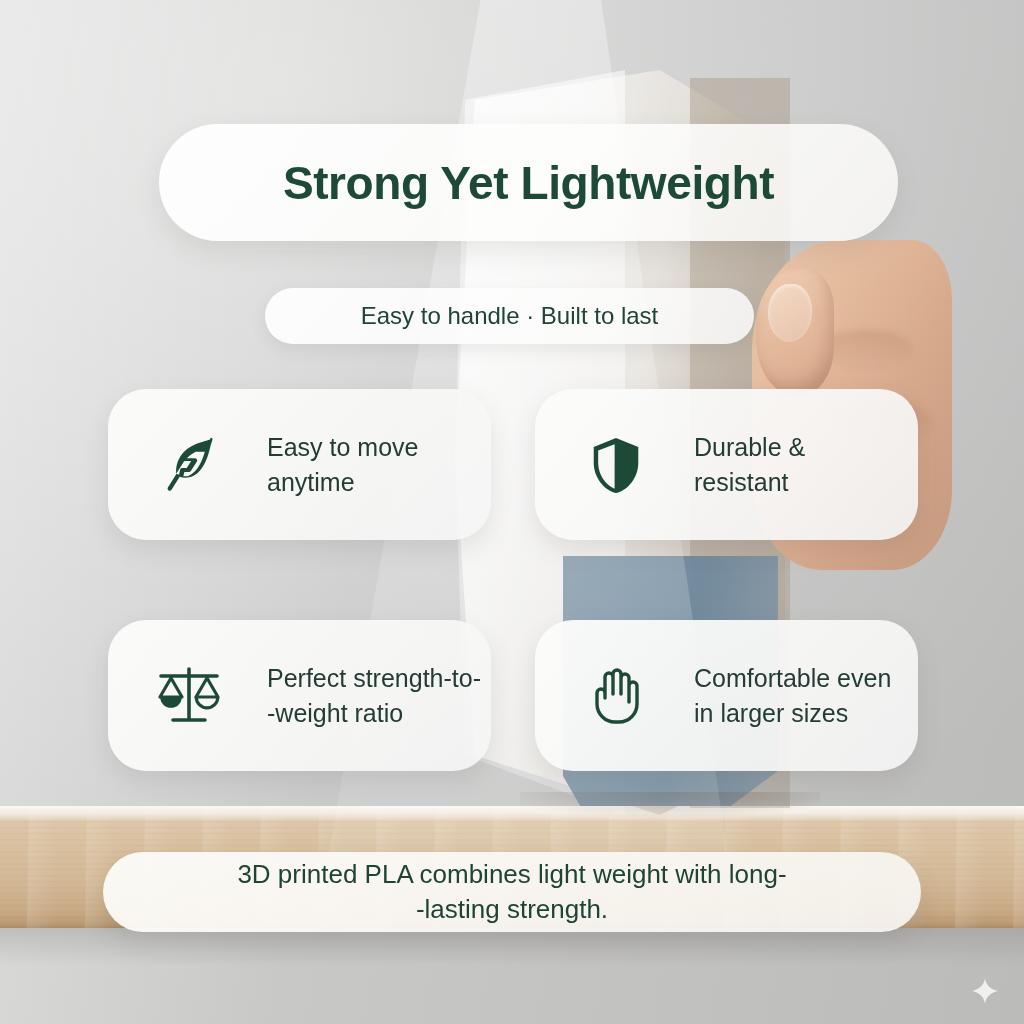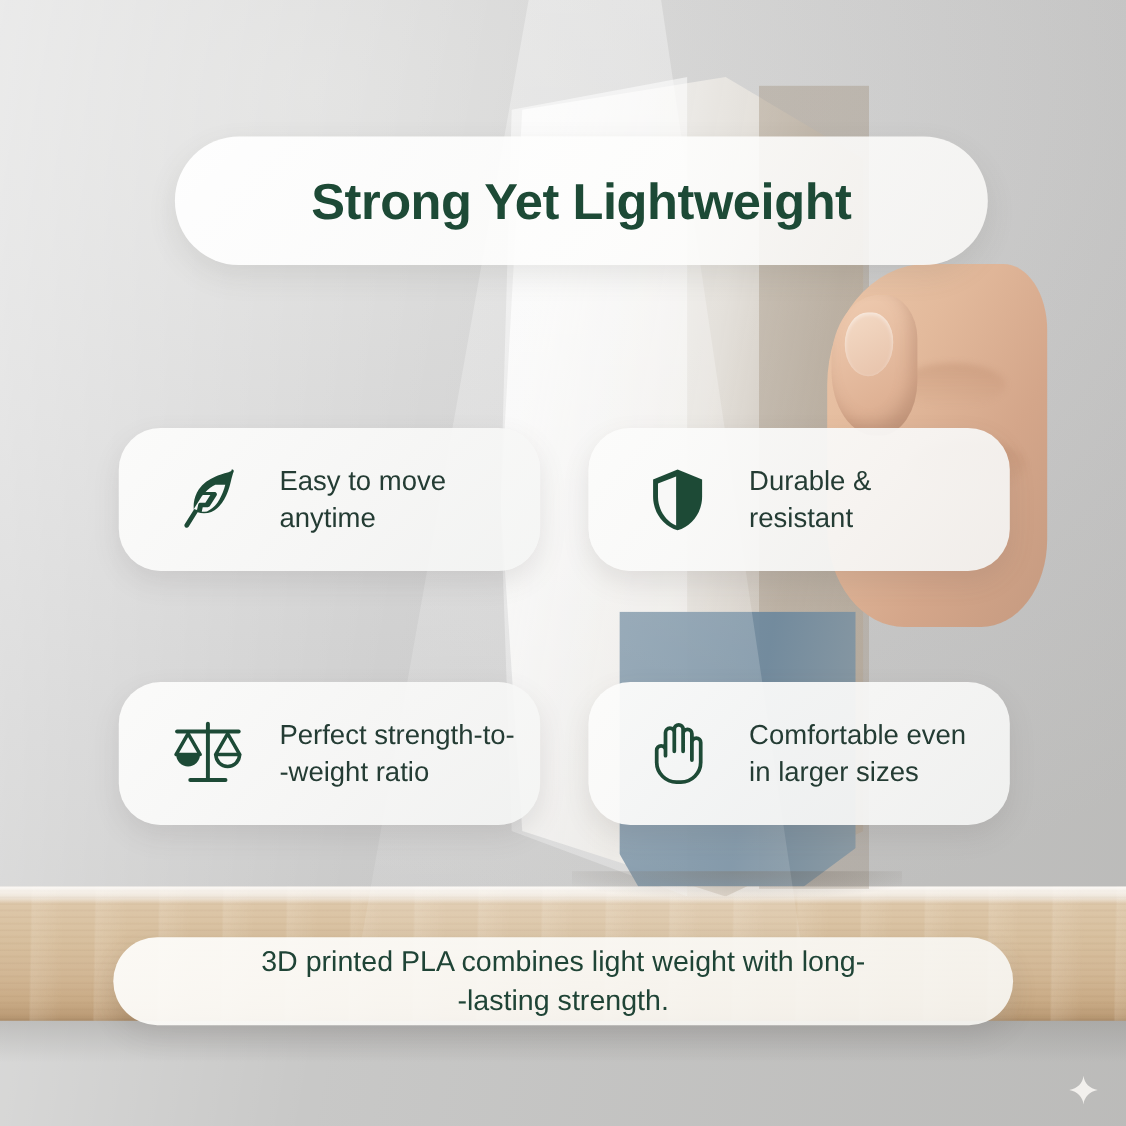--- a/index.html
+++ b/index.html
@@ -173,28 +173,28 @@
     white-space: nowrap;
   }
 
   .grid {
     position: absolute;
     left: 108px; top: 389px;
     width: 810px; height: 401px;
   }
   .card {
     position: absolute;
-    width: 383px; height: 130px;
+    width: 383px; height: 151px;
     border-radius: 38px;
     background: linear-gradient(135deg, rgba(252,252,251,0.96) 0%, rgba(248,248,247,0.93) 60%, rgba(244,245,244,0.90) 100%);
     box-shadow: 0 10px 24px rgba(90,88,85,0.13);
     display: flex;
     align-items: center;
     padding-left: 44px;
-    gap: 28px;
+    gap: 41px;
     overflow: visible;
   }
   .card.c0 { left: 0px;   top: 0px; }
   .card.c1 { left: 427px; top: 0px; }
   .card.c2 { left: 0px;   top: 231px; }
   .card.c3 { left: 427px; top: 231px; }
 
   .card-icon {
     flex: 0 0 auto;
     width: 74px; height: 74px;
@@ -256,20 +256,23 @@
   <div class="hand-fold-2"></div>
   <div class="thumb"></div>
   <div class="thumb-nail"></div>
 
   <div class="beam"></div>
 
   <div class="title-pill">
     <span class="title-text">Strong Yet Lightweight</span>
   </div>
 
+  <div class="sub-pill">
+    <span class="sub-text">Easy to handle · Built to last</span>
+  </div>
 
   <div class="grid">
 
     <div class="card c0">
       <span class="card-icon">
         <svg viewBox="0 0 64 64" width="64" height="64" aria-hidden="true">
           <path fill="currentColor" d="M53.4 6.2c-2.9 1.4-8.8 2.6-14.4 4.9-6.3 2.6-11.6 6.3-15.2 11.6-2.6 3.8-4.1 8.1-4.6 12.6-.2 2.1-.2 4.1 0 6l-8.3 13.3c-.6 1-.3 2.3.7 2.9 1 .6 2.3.3 2.9-.7l8.2-13.1c1.8.6 3.7 1 5.7 1 5.6 0 10.2-2.5 13.9-6.4 3.5-3.7 5.9-8.4 7.8-13.2 2.2-5.7 3.1-11.4 4.1-14.6.4-1.4.8-2.6 1.2-3.6.5-1.3-.6-2.5-1.9-1.9l-.1.2zM22.1 41.6c-1-.2-2-.5-2.9-.9l7.4-11.8c.4-.7.9-1 1.8-1h5.8l-4.5 7.1h-4.5c-.8 0-1.5.4-1.9 1.1l-1.2 5.5zm9.1 1.3c-1.6.4-3.2.5-4.8.4l.9-4.2h4.6c.8 0 1.5-.4 1.9-1l6.1-9.6c.4-.7.4-1.5 0-2.1-.4-.7-1.1-1.1-1.8-1.1h-7.5c-.3 0-.6 0-.9.1 2.5-2.7 5.6-4.9 9-6.7h9.1c-.6 2.3-1.4 4.8-2.4 7.2-1.8 4.4-4 8.6-7 11.8-2.1 2.2-4.4 3.9-7.2 5.2z"></path>
         </svg>
       </span>
       <span class="card-label">Easy to move

